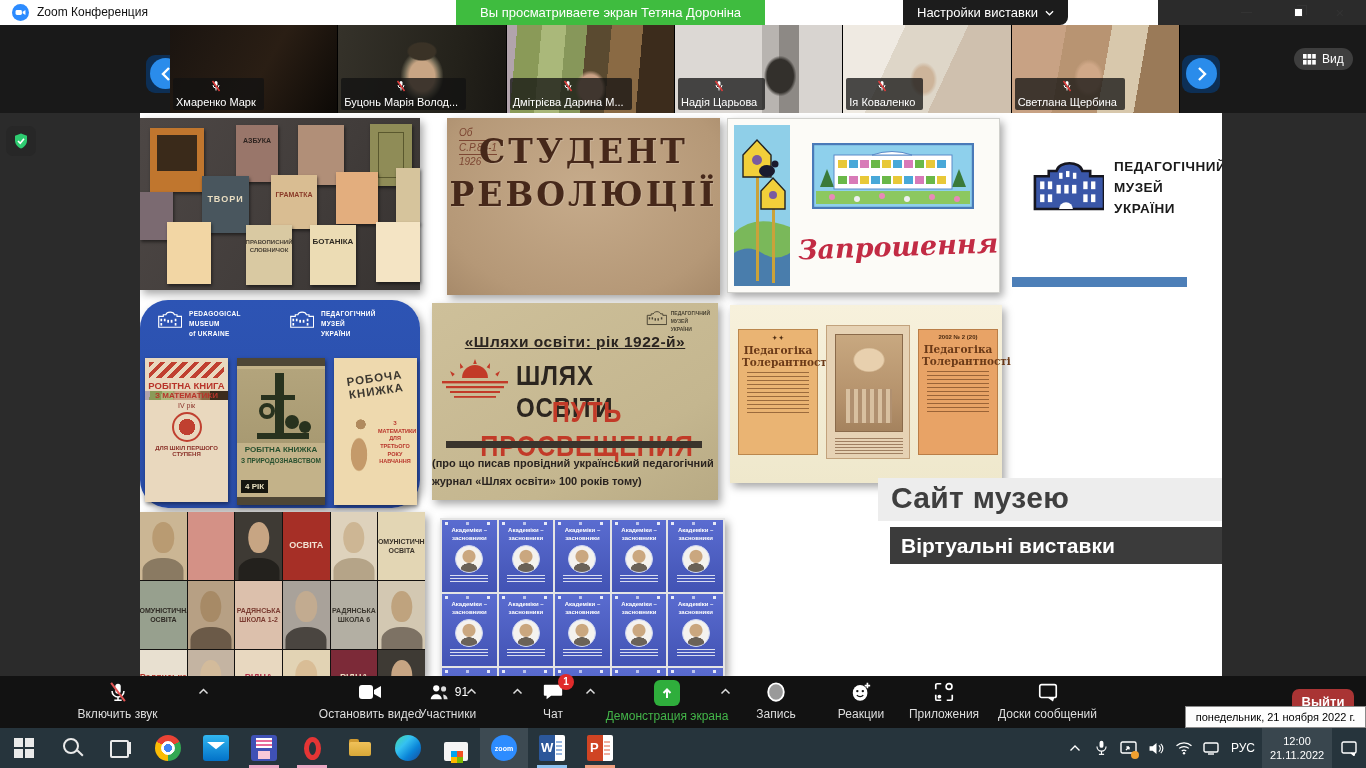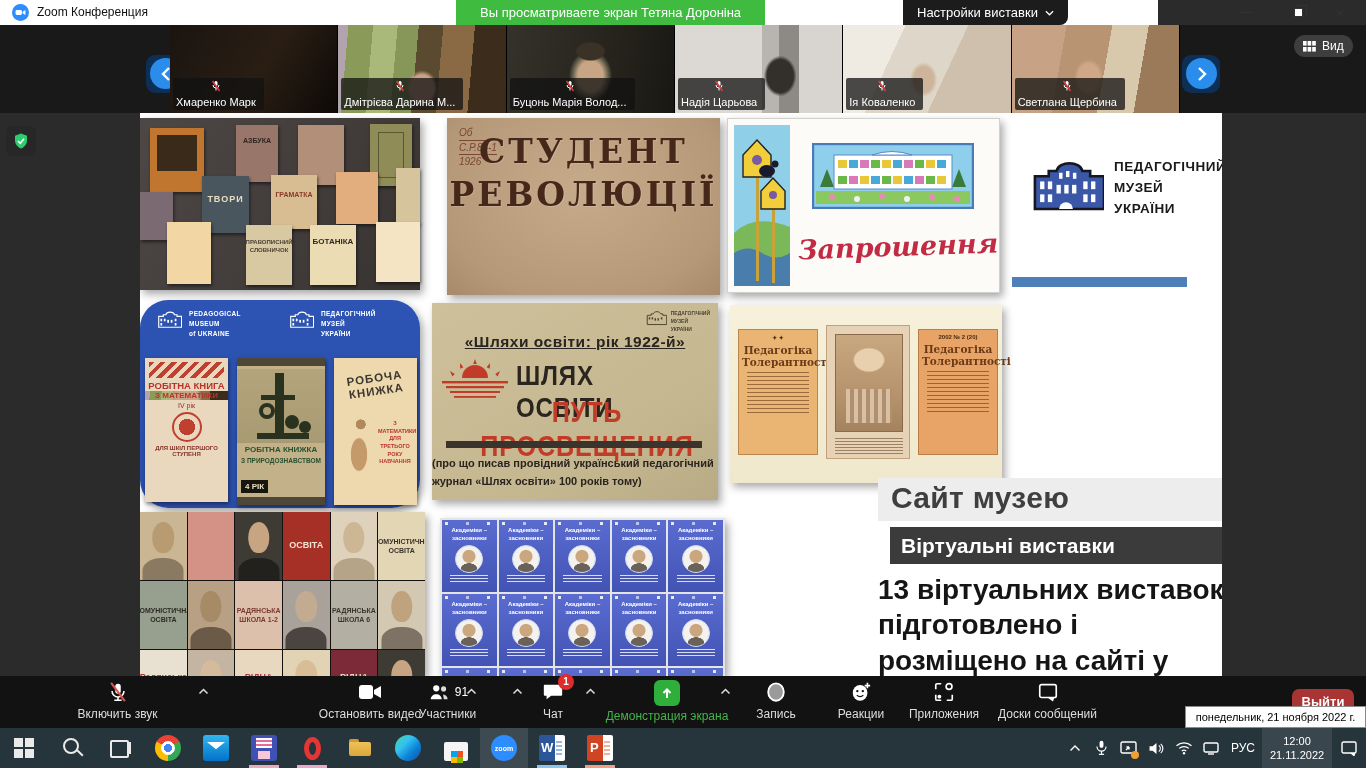--- a/index.html
+++ b/index.html
@@ -36,21 +36,21 @@
         linear-gradient(90deg,#dcd8d4 0 52%,#b8b4b0 52% 62%,#8d8985 62% 74%,#d8d4d0 74% 100%); }
   .t5 { background:
         radial-gradient(ellipse 22px 28px at 48% 62%, #cdb49a 0 45%, transparent 62%),
         linear-gradient(115deg,#efeae2 0 30%,#ded6c8 30% 60%,#cfc0ae 60% 100%); }
   .t6 { background:
         radial-gradient(ellipse 24px 30px at 46% 60%, #d0a888 0 45%, transparent 62%),
         linear-gradient(100deg,#c8a284 0 30%,#b89472 30% 55%,#d8c8ac 55% 75%,#9a7a58 75% 100%); }
   .chip { position:absolute; left:3px; bottom:3px; display:flex; align-items:center; gap:4px; background:rgba(18,18,18,.75); color:#fff; font-size:11px; padding:2px 8px 2px 3px; border-radius:2px; white-space:nowrap;flex-direction:column; }
   .nav-tile { position:absolute; width:38px; height:38px; top:30px; background:#0d2f55; border-radius:9px; }
   .nav-circle { position:absolute; width:31px; height:31px; top:33px; border-radius:50%; background:#2a8ceb; display:flex; align-items:center; justify-content:center; cursor:pointer; }
-  .view-btn { position:absolute; left:1294px; top:10px; height:22px; background:#3e3e3e; border-radius:11px; color:#fff; font-size:12px; display:flex; align-items:center; gap:6px; padding:0 9px; cursor:pointer; }
+  .view-btn { position:absolute; left:1294px; top:23px; height:22px; background:#3e3e3e; border-radius:11px; color:#fff; font-size:12px; display:flex; align-items:center; gap:6px; padding:0 9px; cursor:pointer; }
 
   
   .mainarea { position:absolute; left:0; top:113px; width:1366px; height:563px; background:#2b2b2b; }
   .shield-tile { position:absolute; left:6px; top:13px; width:30px; height:30px; background:#272727; border-radius:7px; display:flex; align-items:center; justify-content:center; }
   .slide { position:absolute; left:140px; top:0; width:1082px; height:563px; background:#ffffff; overflow:hidden; }
   .card { position:absolute; box-shadow:3px 4px 8px rgba(0,0,0,.35); }
 
   
   .collage { left:0; top:5px; width:280px; height:172px; background:linear-gradient(120deg,#4d4745,#413c3a 60%,#363230); }
   .ccov { position:absolute; display:flex; align-items:flex-start; justify-content:center; text-align:center; font-weight:bold; font-size:7px; padding-top:12px; line-height:1.25; box-shadow:1px 2px 3px rgba(0,0,0,.5); }
@@ -273,44 +273,44 @@
             <svg width="10" height="12" viewBox="0 0 20 24">
               <rect x="7" y="2" width="6" height="10" rx="3" fill="#fff"></rect>
               <path d="M4 10a6 6 0 0 0 12 0" stroke="#fff" stroke-width="2" fill="none"></path>
               <line x1="10" y1="16" x2="10" y2="21" stroke="#fff" stroke-width="2"></line>
               <line x1="3" y1="2" x2="17" y2="22" stroke="#e03c3c" stroke-width="3"></line>
             </svg>
           </span>
           <span>Хмаренко Марк</span>
         </span>
       </div>
+      <div class="thumb t3">
+        <span class="chip">
+          <span>
+            <svg width="10" height="12" viewBox="0 0 20 24">
+              <rect x="7" y="2" width="6" height="10" rx="3" fill="#fff"></rect>
+              <path d="M4 10a6 6 0 0 0 12 0" stroke="#fff" stroke-width="2" fill="none"></path>
+              <line x1="10" y1="16" x2="10" y2="21" stroke="#fff" stroke-width="2"></line>
+              <line x1="3" y1="2" x2="17" y2="22" stroke="#e03c3c" stroke-width="3"></line>
+            </svg>
+          </span>
+          <span>Буцонь Марія Волод...</span>
+        </span>
+      </div>
       <div class="thumb t2">
         <span class="chip">
           <span>
             <svg width="10" height="12" viewBox="0 0 20 24">
               <rect x="7" y="2" width="6" height="10" rx="3" fill="#fff"></rect>
               <path d="M4 10a6 6 0 0 0 12 0" stroke="#fff" stroke-width="2" fill="none"></path>
               <line x1="10" y1="16" x2="10" y2="21" stroke="#fff" stroke-width="2"></line>
               <line x1="3" y1="2" x2="17" y2="22" stroke="#e03c3c" stroke-width="3"></line>
             </svg>
           </span>
           <span>Дмітрієва Дарина М...</span>
-        </span>
-      </div>
-      <div class="thumb t3">
-        <span class="chip">
-          <span>
-            <svg width="10" height="12" viewBox="0 0 20 24">
-              <rect x="7" y="2" width="6" height="10" rx="3" fill="#fff"></rect>
-              <path d="M4 10a6 6 0 0 0 12 0" stroke="#fff" stroke-width="2" fill="none"></path>
-              <line x1="10" y1="16" x2="10" y2="21" stroke="#fff" stroke-width="2"></line>
-              <line x1="3" y1="2" x2="17" y2="22" stroke="#e03c3c" stroke-width="3"></line>
-            </svg>
-          </span>
-          <span>Буцонь Марія Волод...</span>
         </span>
       </div>
       <div class="thumb t4">
         <span class="chip">
           <span>
             <svg width="10" height="12" viewBox="0 0 20 24">
               <rect x="7" y="2" width="6" height="10" rx="3" fill="#fff"></rect>
               <path d="M4 10a6 6 0 0 0 12 0" stroke="#fff" stroke-width="2" fill="none"></path>
               <line x1="10" y1="16" x2="10" y2="21" stroke="#fff" stroke-width="2"></line>
               <line x1="3" y1="2" x2="17" y2="22" stroke="#e03c3c" stroke-width="3"></line>
@@ -715,25 +715,20 @@
         <div class="acard">
           <div class="at">Академіки –<br>засновники</div>
         </div>
         <div class="acard">
           <div class="at">Академіки –<br>засновники</div>
         </div>
       </div>
 
     <div class="site-head">Сайт музею</div>
     <div class="site-sub">Віртуальні виставки</div>
-    <div class="site-body">
-      <div>13 віртуальних виставок</div>
-      <div>підготовлено і</div>
-      <div>розміщено на сайті у</div>
-    </div>
   </div>
 </div>
 
 <div class="ztoolbar">
   <div class="tbi" style="left:20px;width:195px">
     <span class="ico">
       <svg width="22" height="22" viewBox="0 0 24 24">
           <rect x="9" y="3" width="6" height="11" rx="3" fill="#fff"></rect>
           <path d="M5.5 11a6.5 6.5 0 0 0 13 0" stroke="#fff" stroke-width="1.7" fill="none"></path>
           <line x1="12" y1="17.5" x2="12" y2="21" stroke="#fff" stroke-width="1.7"></line>

